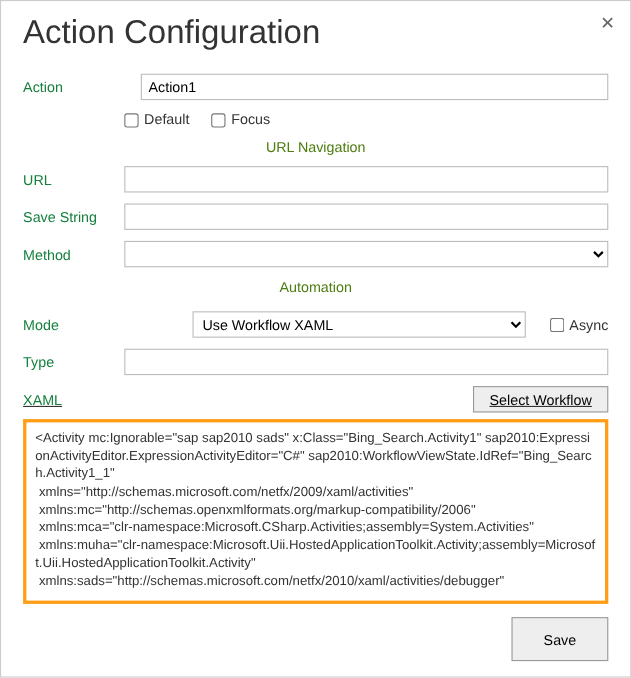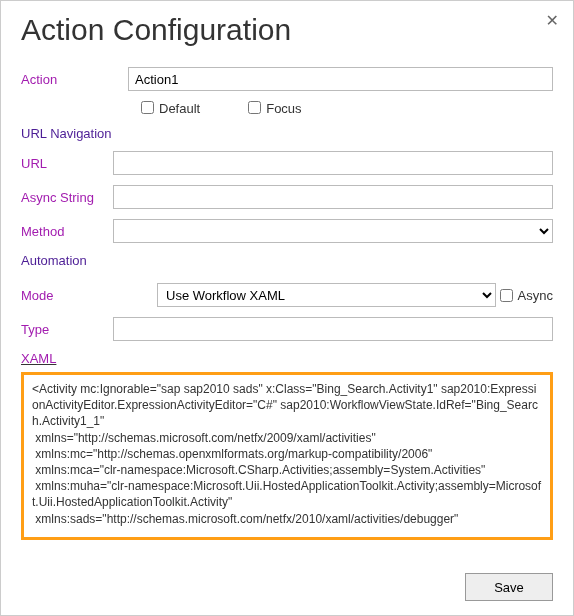--- a/index.html
+++ b/index.html
@@ -30,21 +30,21 @@
       margin-bottom: 20px;
     }
     .row {
       display: flex;
       align-items: center;
       margin-bottom: 10px;
     }
     .row-label {
       width: 92px;
       flex-shrink: 0;
-      color: #a21caf;
+      color: #15803d;
     }
     .row-control {
       flex: 1;
       display: flex;
       align-items: center;
       gap: 20px;
     }
     input[type="text"] {
       width: 100%;
       height: 24px;
@@ -58,38 +58,38 @@
       width: 100%;
       height: 24px;
       border: 1px solid #bbb;
       padding: 2px 4px;
       font-family: inherit;
       font-size: 13px;
       background: #fff;
     }
     .checkbox-wrap {
       display: inline-flex;
-      align-items: flex-start;
+      align-items: flex-end;
       gap: 5px;
       font-size: 13px;
-      margin-left: 28px;
     }
     .checkbox-wrap input[type="checkbox"] {
       width: 13px;
       height: 13px;
       margin: 0;
     }
     .section-heading {
       margin: 8px 0 10px 0;
-      color: #4c1d95;
+      color: #4d7c0f;
+      text-align: center;
     }
     .mode-row-wrap {
       display: flex;
       align-items: center;
-      gap: 0;
+      gap: 18px;
       margin-top: 15px;
     }
     .mode-row-wrap .row-control { flex: 1; padding-left: 44px; }
     .async-wrap { flex-shrink: 0; display: inline-flex; align-items: center; gap: 5px; margin-left: 4px; overflow: hidden; justify-content: flex-end;}
     .xaml-row {
       display: flex;
       align-items: center;
       margin-bottom: 6px;
       text-decoration: underline;
     }
@@ -115,21 +115,21 @@
     }
     .footer {
       position: absolute;
       bottom: 14px;
       right: 20px;
       display: flex;
       gap: 16px;
     }
     .footer button {
       width: 88px;
-      height: 28px;
+      height: 40px;
       background: #eee;
       border: 1px solid #999;
       font-family: inherit;
       font-size: 13px;
       cursor: pointer;
     }
     .action-input-wrap { width: 335px; padding-left: 15px; }
   </style>
 </head>
 <body>
@@ -162,21 +162,21 @@
 <div class="section-heading">URL Navigation</div>
 
 <div class="row">
   <div class="row-label">URL</div>
   <div class="row-control">
     <input type="text" value="" style="">
   </div>
 </div>
 
 <div class="row">
-  <div class="row-label">Async String</div>
+  <div class="row-label">Save String</div>
   <div class="row-control">
     <input type="text" value="" style="">
   </div>
 </div>
 
 <div class="row">
   <div class="row-label">Method</div>
   <div class="row-control">
     <select>
       <option></option>
@@ -202,20 +202,21 @@
 <div class="row">
   <div class="row-label">Type</div>
   <div class="row-control">
     <input type="text" value="" style="">
   </div>
 </div>
 
 <div class="xaml-row">
   <div class="row-label">XAML</div>
   <div style="flex:1"></div>
+  <button class="select-wf-btn">Select Workflow</button>
 </div>
 
 <div class="xaml-box" style="white-space: pre-wrap;">&lt;Activity mc:Ignorable="sap sap2010 sads" x:Class="Bing_Search.Activity1" sap2010:ExpressionActivityEditor.ExpressionActivityEditor="C#" sap2010:WorkflowViewState.IdRef="Bing_Search.Activity1_1"
  xmlns="http://schemas.microsoft.com/netfx/2009/xaml/activities"
  xmlns:mc="http://schemas.openxmlformats.org/markup-compatibility/2006"
  xmlns:mca="clr-namespace:Microsoft.CSharp.Activities;assembly=System.Activities"
  xmlns:muha="clr-namespace:Microsoft.Uii.HostedApplicationToolkit.Activity;assembly=Microsoft.Uii.HostedApplicationToolkit.Activity"
  xmlns:sads="http://schemas.microsoft.com/netfx/2010/xaml/activities/debugger"</div>
 
 <div class="footer">

